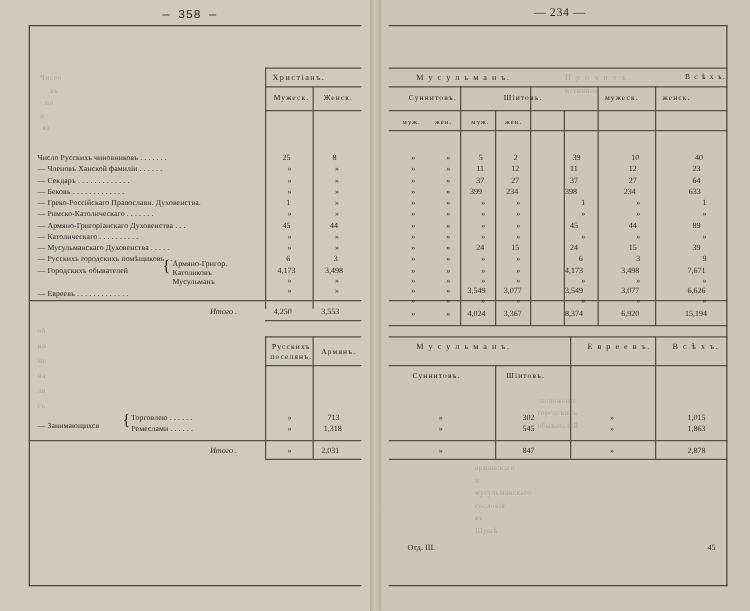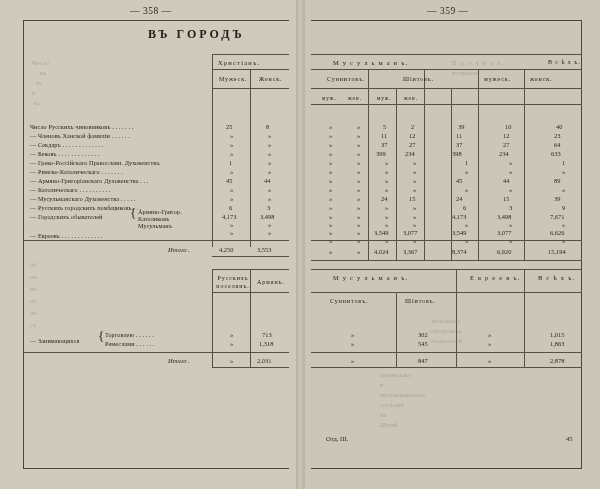--- a/index.html
+++ b/index.html
@@ -37,21 +37,21 @@
     background: linear-gradient(to right, rgba(120,112,95,0.30), rgba(180,172,152,0.05) 45%, rgba(120,112,95,0.22));
   }
 
   .folio {
     position: absolute;
     font-size: 9.5px;
     letter-spacing: 0.5px;
     color: #2b2822;
     top: 6px;
   }
-  .folio-left { left: 130px; }
+  .folio-left { left: 130px; font-family: Liberation Mono, monospace; }
   .folio-right { left: 427px; }
 
   .frame {
     position: absolute;
     border: 1px solid #4a453a;
     box-sizing: border-box;
   }
   .frame-left {
     left: 23px;
     top: 20px;
@@ -137,26 +137,25 @@
 </style>
 </head>
 <body>
 
 <div class="page">
   <div class="paper-left"></div>
   <div class="paper-right"></div>
   <div class="gutter"></div>
 
   <div class="folio folio-left">— 358 —</div>
-  <div class="folio folio-right">— 359 —</div>
+  <div class="folio folio-right">— 234 —</div>
 
   <div class="frame frame-left"></div>
   <div class="frame frame-right"></div>
 
-  <div class="title title-left">ВЪ ГОРОДЪ</div>
 
   <div class="hl" style="left:212px; top:54px; width:77px;"></div>
   <div class="hl" style="left:212px; top:69px; width:77px;"></div>
   <div class="hl" style="left:212px; top:88px; width:77px;"></div>
   <div class="vl" style="left:212px; top:54px; height:193px;"></div>
   <div class="vl" style="left:250px; top:69px; height:178px;"></div>
   <div class="hl" style="left:23px; top:240px; width:266px;"></div>
   <div class="hl" style="left:212px; top:256px; width:77px;"></div>
 
   <div class="hdr" style="left:218px; top:59px;">Христіанъ.</div>

